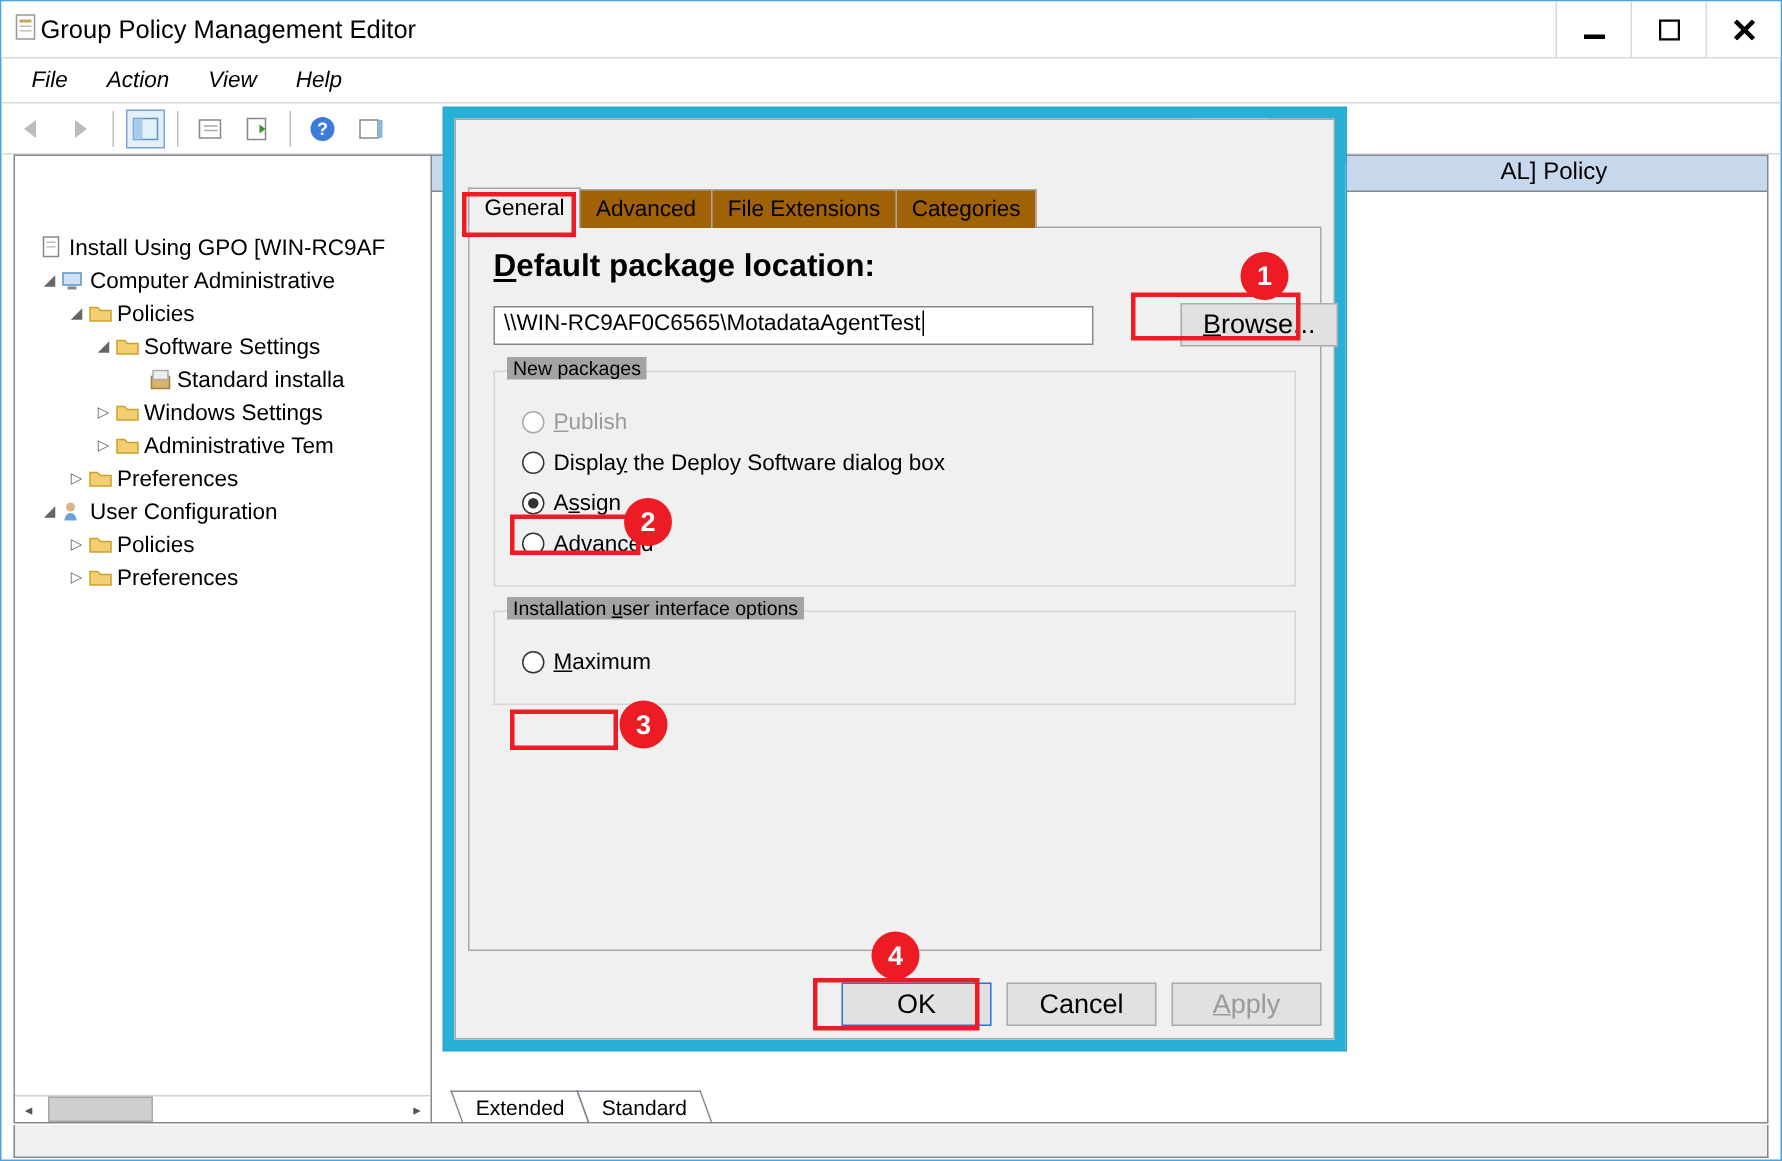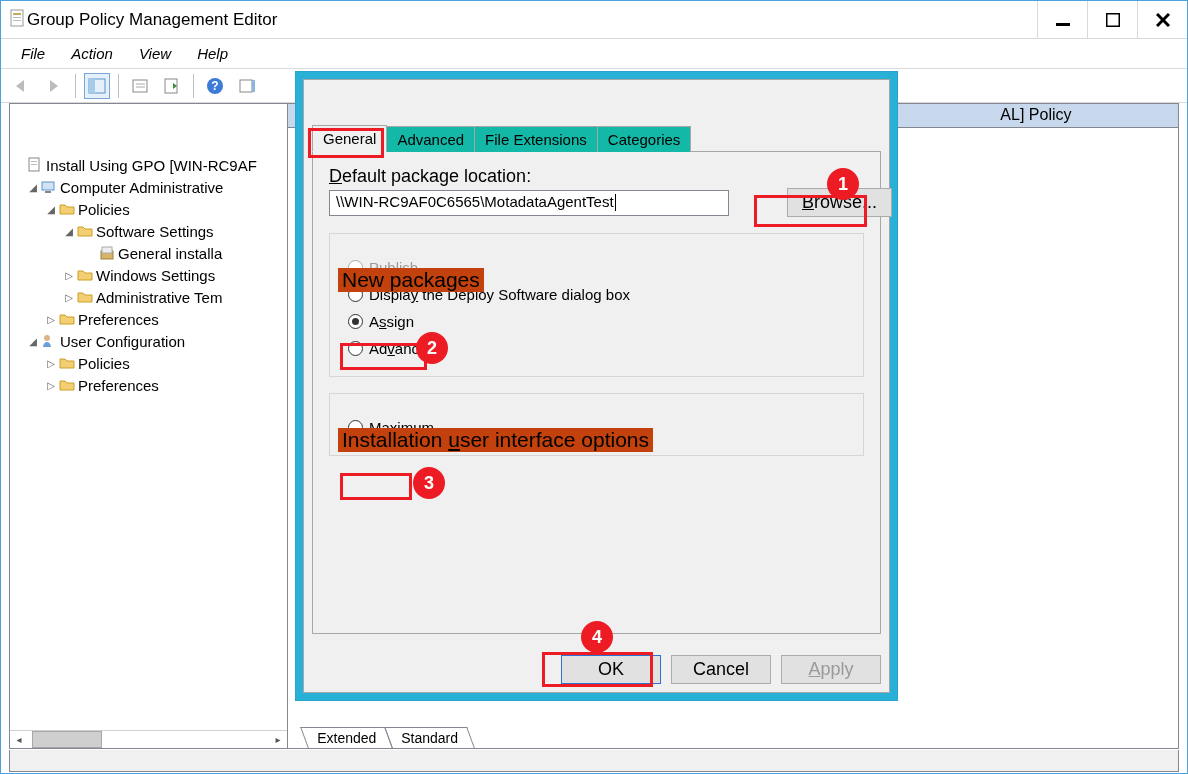--- a/index.html
+++ b/index.html
@@ -50,34 +50,34 @@
   .dialog-frame { position: absolute; inset: 0; border: 7px solid #29b0d6; pointer-events: none; }
   .dlg-titlebar { position: absolute; left: 0; top: 0; right: 0; height: 36px; background: #29b0d6; border: 1px solid #17a0c8; display: flex; align-items: stretch; }
   .dlg-titlebar .title { flex: 1; text-align: center; font-size: 17px; color: #000; line-height: 36px; }
   .dlg-titlebar .btn { width: 51px; display: flex; align-items: center; justify-content: center; font-weight: bold; font-size: 20px; border-left: 1px solid #1394ba; }
   .dlg-titlebar .btn.help { background: #d9ecf4; }
   .dlg-titlebar .btn.close { background: #c84031; color: #000; }
 
   .dlg-body { position: absolute; left: 8px; right: 8px; top: 44px; bottom: 8px; }
 
   .tabs { display: flex; border-bottom: 1px solid #a7a7a7; height: 28px; align-items: flex-end; }
-  .tab2 { padding: 4px 10px; border: 1px solid #a7a7a7; border-bottom: none; background: #14b8a6; margin-right: -1px; font-size: 15px; position: relative; top: 1px; }
+  .tab2 { padding: 4px 10px; border: 1px solid #a7a7a7; border-bottom: none; background: #a16207; margin-right: -1px; font-size: 15px; position: relative; top: 1px; }
   .tab2.active { background: #f0f0f0; border-bottom: 1px solid #f0f0f0; }
 
   .tabs-content { border: 1px solid #a7a7a7; border-top: none; background: #f0f0f0; position: absolute; top: 28px; left: 0; right: 0; bottom: 50px; padding: 14px 16px; }
 
-  .lbl { font-size: 18px; display: block; }
+  .lbl { font-size: 21px; display: block; font-weight: bold; }
   .underline { text-decoration: underline; }
-  .input-row { display: flex; gap: 58px; align-items: center; margin-top: 1px; }
+  .input-row { display: flex; gap: 58px; align-items: center; margin-top: 12px; }
   .text-input { flex: 0 0 400px; height: 26px; border: 1px solid #828790; background: #fff; padding: 2px 6px; font-size: 15px; }
   .text-input .caret { border-right: 1px solid #000; margin-left: 1px; display: inline-block; height: 17px; vertical-align: middle; }
   .btn-std { padding: 3px 14px; font-size: 18px; background: #e1e1e1; border: 1px solid #acacac; }
 
   .groupbox { border: 1px solid #d5d5d5; margin-top: 16px; padding: 20px 14px 14px; position: relative; }
-  .groupbox > .legend { position: absolute; top: -10px; left: 8px; background: #c2410c; padding: 0 4px; font-size: 21px; margin-top: 44px; }
+  .groupbox > .legend { position: absolute; top: -10px; left: 8px; background: #a3a3a3; padding: 0 4px; font-size: 13px; }
   .radio-row { display: flex; align-items: center; gap: 6px; font-size: 15px; padding: 5px 0 5px 4px; }
   .radio { width: 15px; height: 15px; border: 1px solid #333; border-radius: 50%; display: inline-flex; align-items: center; justify-content: center; background: #fff; }
   .radio.disabled { border-color: #aaa; }
   .radio .dot { width: 7px; height: 7px; background: #333; border-radius: 50%; }
   .disabled-text { color: #9a9a9a; }
 
   .dlg-buttons { position: absolute; bottom: 0; right: 0; display: flex; gap: 10px; }
   .dlg-buttons .btn-std { width: 100px; text-align: center; }
   .dlg-buttons .btn-std.default { border: 1px solid #2a72d4; }
   .dlg-buttons .btn-std.disabled { color: #9a9a9a; }
@@ -218,21 +218,21 @@
             <span>Software Settings</span>
           </div>
         <div class="node" style="padding-left:72px">
             <span class="twisty"></span>
             <span class="node-icon">
               <svg viewBox="0 0 16 16">
                 <rect x="2" y="6" width="12" height="8" fill="#d6b46a" stroke="#a0803c"></rect>
                 <rect x="3" y="2" width="10" height="6" fill="#eee" stroke="#aaa"></rect>
               </svg>
             </span>
-            <span>General installa</span>
+            <span>Standard installa</span>
           </div>
         <div class="node" style="padding-left:50px">
             <span class="twisty">▷</span>
             <span class="node-icon">
               <svg viewBox="0 0 16 16">
                 <path d="M1 4h5l2 2h7v7H1z" fill="#f3ce72" stroke="#c9a227"></path>
               </svg>
             </span>
             <span>Windows Settings</span>
           </div>

